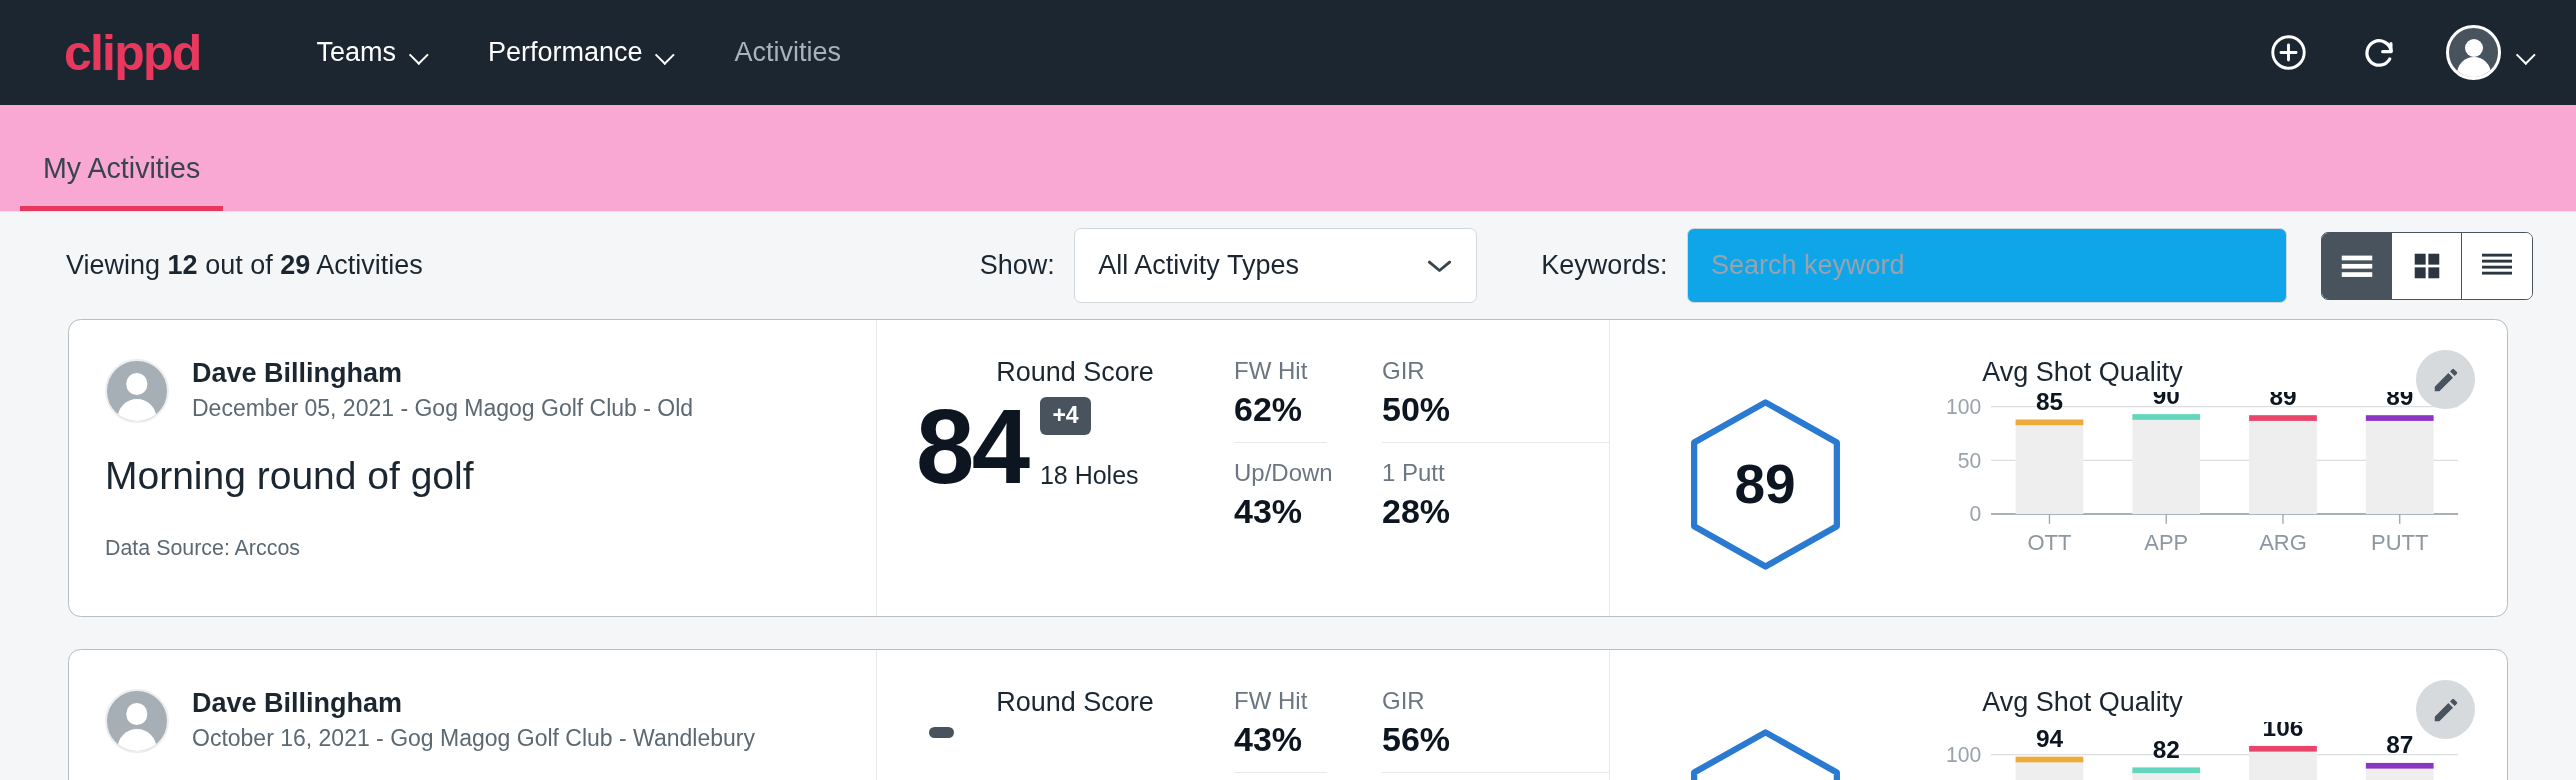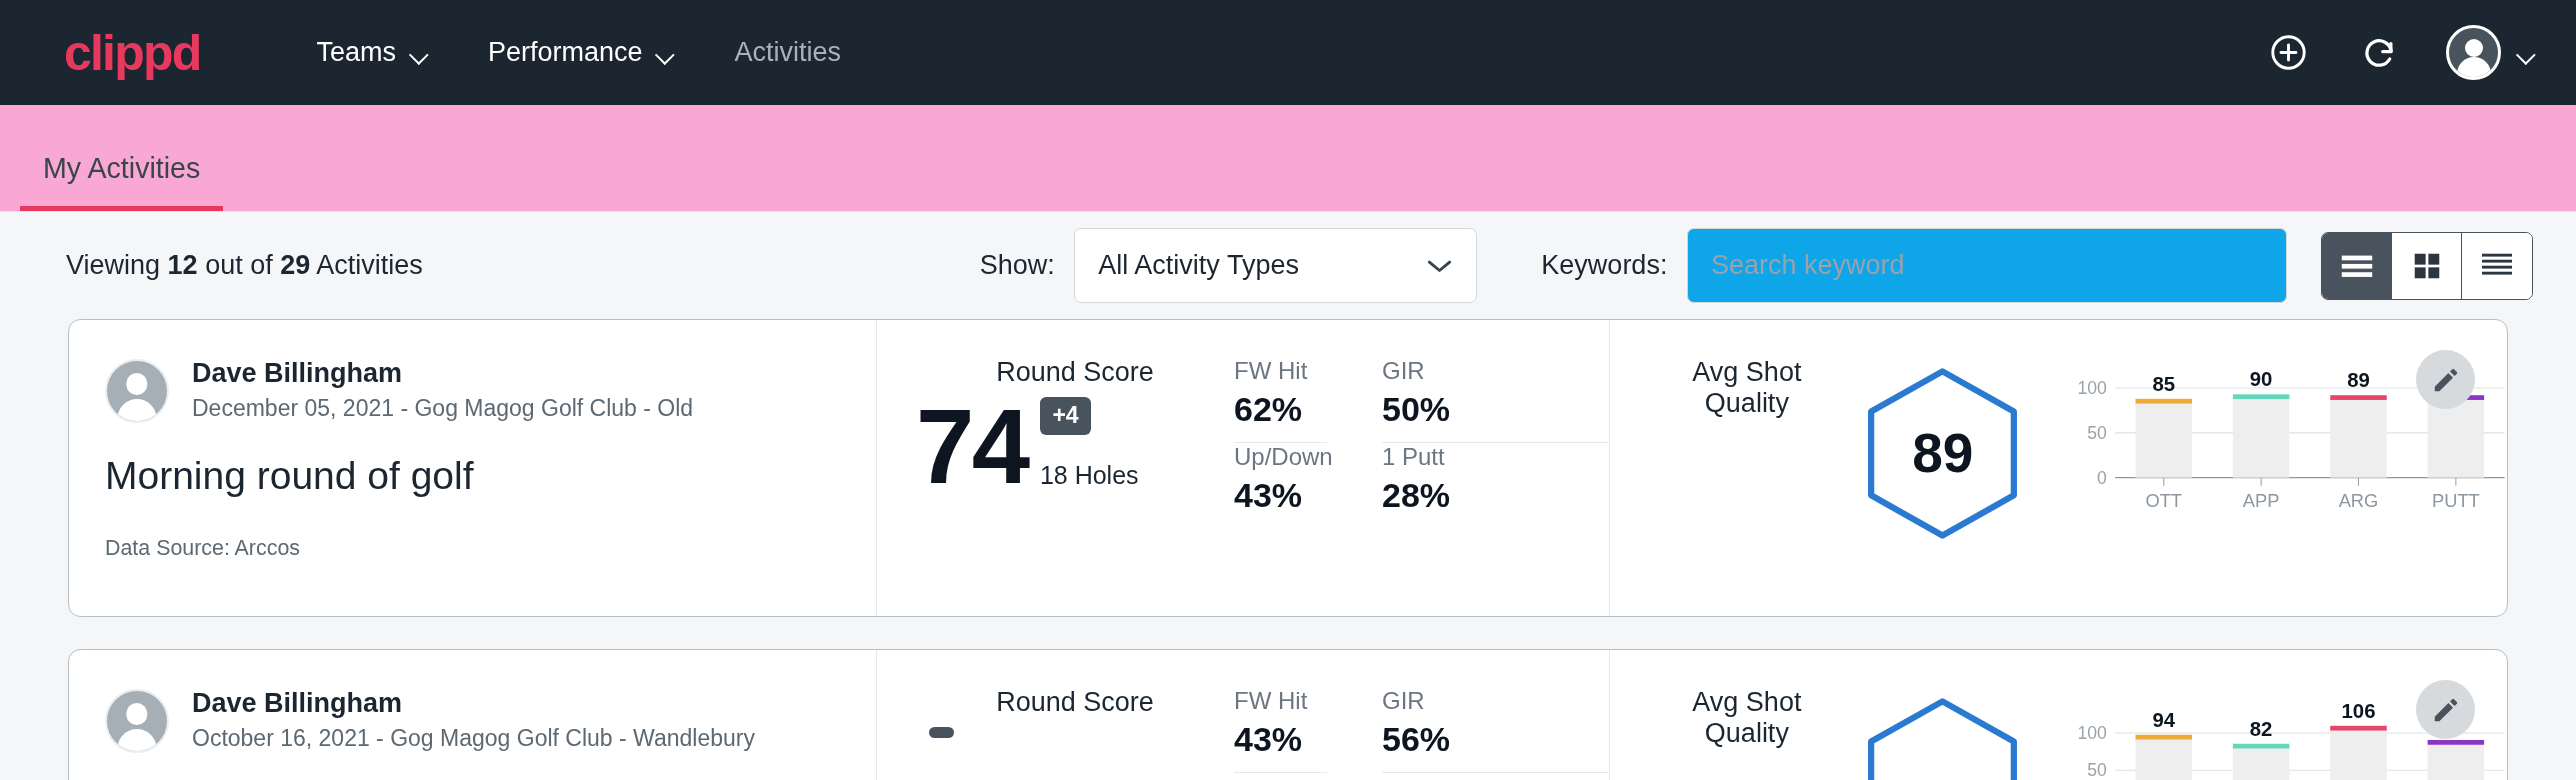--- a/index.html
+++ b/index.html
@@ -294,31 +294,31 @@
     width: 375px;
     padding: 37px 0 30px 0;
     display: grid;
     grid-template-columns: 93px 1fr;
     grid-auto-rows: min-content;
     column-gap: 55px;
     flex: none;
     align-content: start;
   }
   .stat { padding-bottom: 12.5px; }
-  .stat.bordered { border-bottom: 1.8px solid #e6e9ec; }
+  .stat.bordered { border-bottom: 1.8px solid #e6e9ec; margin-bottom: 16px; }
   .stat-label { font-size: 24px; color: #6b7682; white-space: nowrap; }
   .stat-val { font-size: 34px; font-weight: 700; color: #0d1620; margin-top: 5.4px; }
 
   
   .c-quality {
     flex: 1;
     padding: 37px 0 30px 48px;
     border-left: 1.8px solid #e6e9ec;
     display: flex;
-    flex-direction: row;
+    flex-direction: column;
   }
   .q-body { display: flex; align-items: flex-start; margin-top: 3.6px; }
   .hexwrap {
     width: 214px;
     display: flex;
     align-items: center;
     justify-content: center;
     padding-top: 5.4px;
     flex: none;
   }
@@ -454,21 +454,21 @@
           <div class="c-sub">December 05, 2021 - Gog Magog Golf Club - Old</div>
         </div>
       </div>
       <div class="c-title">Morning round of golf</div>
       <div class="c-source">Data Source: Arccos</div>
     </div>
 
     <div class="c-score">
       <div class="sect-label">Round Score</div>
       <div class="score-row">
-        <div class="score-num">74</div>
+        <div class="score-num">84</div>
         <div class="score-side">
           <div class="badge">+4</div>
           <div class="holes">18 Holes</div>
         </div>
       </div>
     </div>
 
     <div class="c-stats">
       <div class="stat bordered">
         <div class="stat-label">FW Hit</div>

